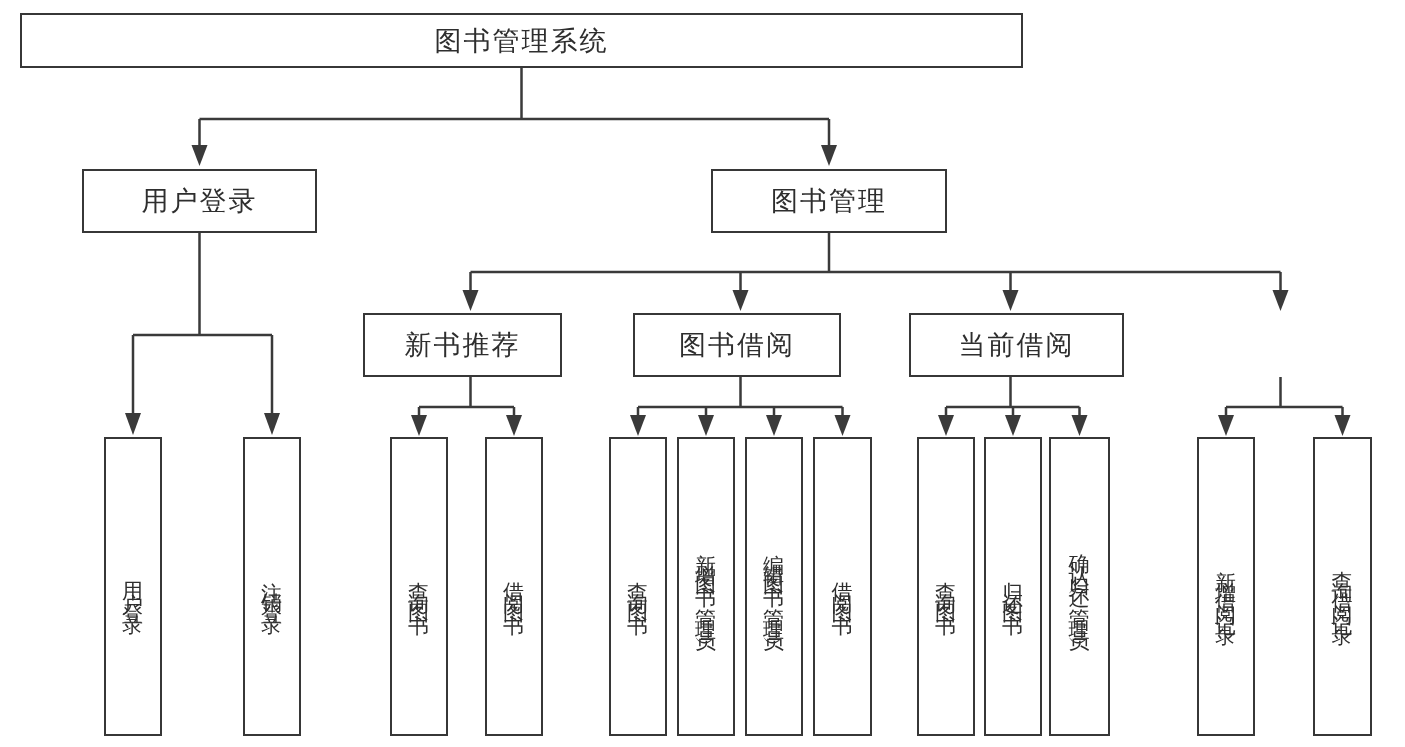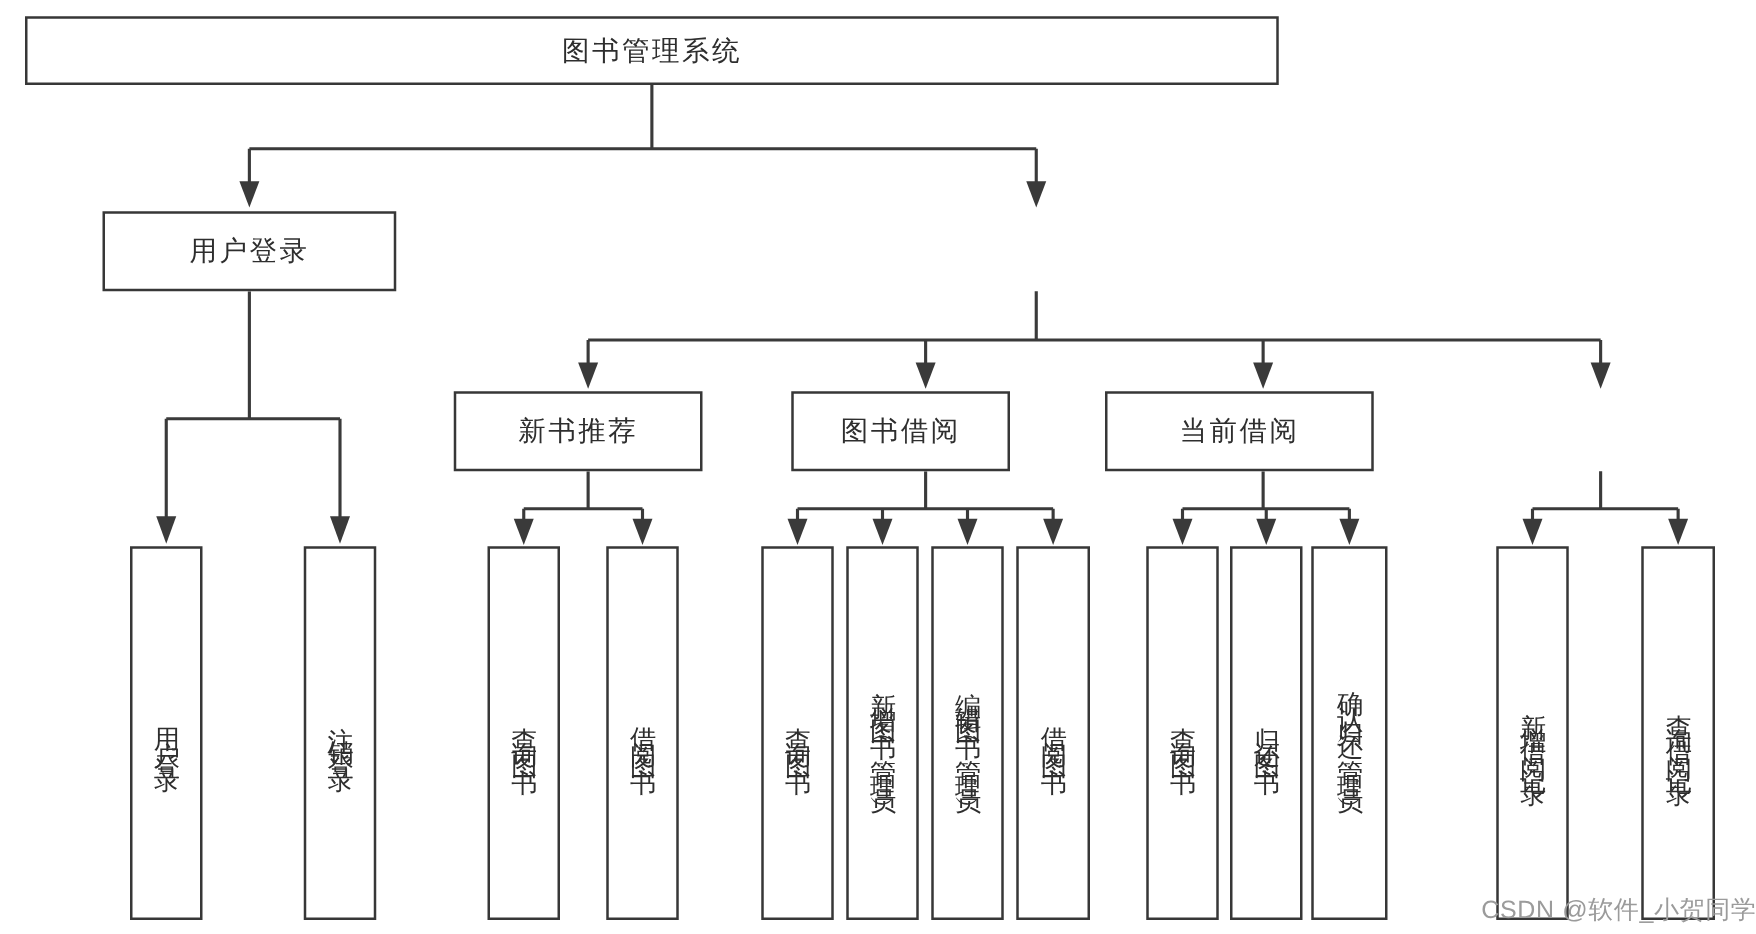--- a/index.html
+++ b/index.html
@@ -16,21 +16,21 @@
     box-sizing:border-box;
     border:2px solid #373737;
     background:#ffffff;
     display:flex;
     align-items:center;
     justify-content:center;
     z-index:2;
     color:#2e2e2e;
   }
   .node.h span{
-    font-size:22px;
+    font-size:27px;
     letter-spacing:2px;
     white-space:nowrap;
   }
   .node.v span{
     writing-mode:vertical-rl;
     text-orientation:mixed;
     font-size:21px;
     letter-spacing:11px;
     line-height:1;
     white-space:nowrap;
@@ -97,28 +97,31 @@
     </g>
   </svg>
 
   <div class="node h" style="left:20px;top:13px;width:1003px;height:55px">
     <span>图书管理系统</span>
   </div>
 
   <div class="node h" style="left:82px;top:169px;width:235px;height:64px">
     <span>用户登录</span>
   </div>
+  <div class="node h" style="left:711px;top:169px;width:236px;height:64px">
+    <span>图书管理</span>
+  </div>
 
   <div class="node h" style="left:363px;top:313px;width:199px;height:64px">
     <span>新书推荐</span>
   </div>
-  <div class="node h" style="left:633px;top:313px;width:175px;height:64px">
+  <div class="node h" style="left:633px;top:313px;width:208px;height:64px">
     <span>图书借阅</span>
   </div>
-  <div class="node h" style="left:884px;top:313px;width:215px;height:64px">
+  <div class="node h" style="left:909px;top:313px;width:215px;height:64px">
     <span>当前借阅</span>
   </div>
 
   <div class="node v" style="left:104px;top:437px;width:58px;height:299px">
     <span>用户登录</span>
   </div>
   <div class="node v" style="left:243px;top:437px;width:58px;height:299px">
     <span>注销登录</span>
   </div>
   <div class="node v" style="left:390px;top:437px;width:58px;height:299px">
@@ -148,15 +151,14 @@
   <div class="node v" style="left:1049px;top:437px;width:61px;height:299px">
     <span>确认归还（管理员）</span>
   </div>
   <div class="node v" style="left:1197px;top:437px;width:58px;height:299px">
     <span>新增借阅记录</span>
   </div>
   <div class="node v" style="left:1313px;top:437px;width:59px;height:299px">
     <span>查询借阅记录</span>
   </div>
 
-  <div class="watermark">CSDN @软件_小贺同学</div>
 
 </div>
 
 </body></html>

